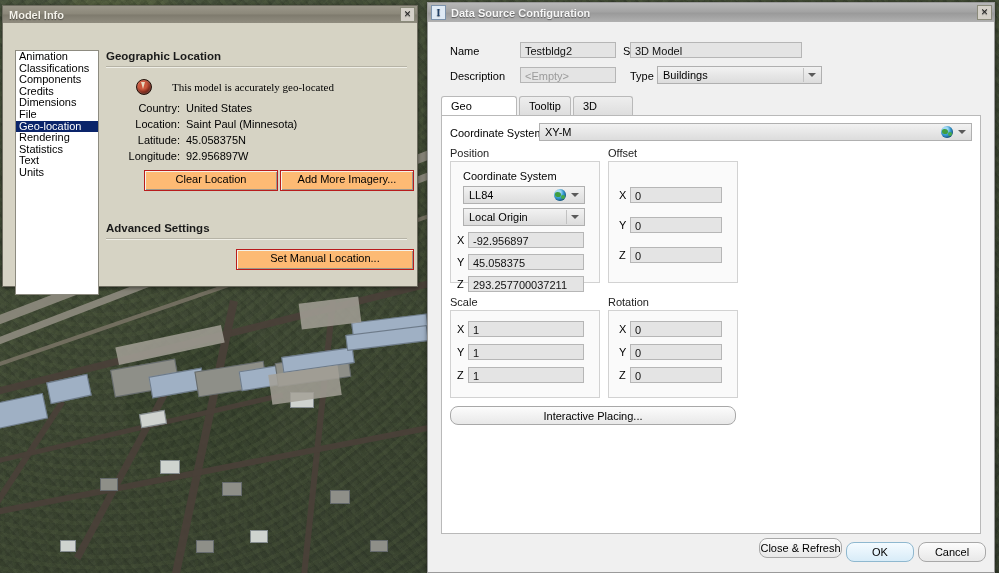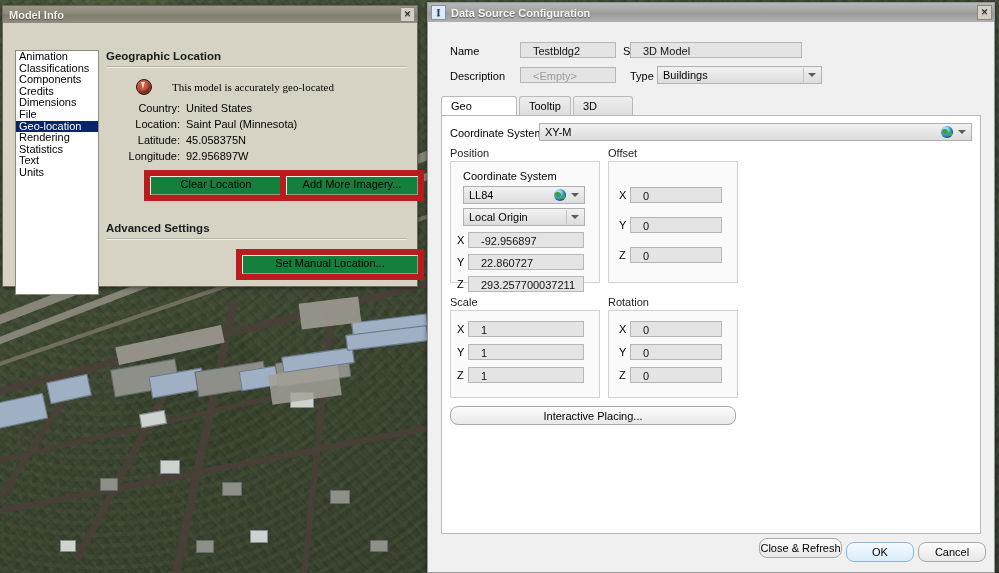--- a/index.html
+++ b/index.html
@@ -72,38 +72,38 @@
   .rule{height:1px;background:#b6b3a6;border-bottom:1px solid #efeee6;margin:4px 0 0 0;}
   .kv{display:flex;margin-top:4px;font-size:11px;}
   .kv .k{width:74px;text-align:right;padding-right:6px;}
   .kv .v{}
   .geoicon{width:14px;height:14px;border-radius:50%;
     background:radial-gradient(circle at 40% 35%,#c9563c 0 35%,#7d2a1c 60%,#2a1410 100%);
     border:1px solid #221008;box-shadow:inset 0 0 2px rgba(255,255,255,.4);
     display:inline-block;position:relative;}
   .geoicon::after{content:"";position:absolute;left:4px;top:2px;width:4px;height:7px;
     background:#e8d9c0;clip-path:polygon(0 0,100% 0,50% 100%);}
-  .clsbtn{background:#15803d;border:6px solid #b91c1c;
+  .clsbtn{background:#fdba74;border:1px solid #b91c1c;
     box-shadow:inset 1px 1px 0 #f4f2ea, inset -1px -1px 0 #9a968c;
     font-size:11px;height:19px;line-height:17px;text-align:center;cursor:pointer;}
 
   
   #dsc{left:427px;top:2px;width:566px;height:569px;
     background:#f0f0f0;border:1px solid #9a9a9a;}
   #dsc .titlebar{height:19px;
     background:linear-gradient(to bottom,#b7b7b7 0%,#a3a3a3 46%,#9a9a9a 54%,#b0b0b0 100%);
     color:#f6f6f6;padding-left:3px;}
   .titleicon{width:13px;height:13px;background:#dfeaf5;border:1px solid #7d93ab;
     display:flex;align-items:center;justify-content:center;
     color:#1f3f66;font-family:"Liberation Serif",serif;font-weight:bold;font-size:10px;
     margin-right:5px;}
   #dsc-body{position:absolute;left:0;top:19px;right:0;bottom:0;background:#f0f0f0;}
 
   .fld{background:#e4e4e4;border:1px solid #b6b6b6;height:16px;line-height:16px;
-    padding:0 12px;font-size:11px;color:#111;box-sizing:border-box;}
+    padding:0 4px;font-size:11px;color:#111;box-sizing:border-box;}
   .fld.ph{color:#9b9b9b;}
   .combo{background:linear-gradient(to bottom,#f2f2f2,#dcdcdc);
     border:1px solid #b0b0b0;height:18px;line-height:17px;padding:0 4px 0 5px;
     font-size:11px;position:relative;box-sizing:border-box;cursor:pointer;}
   .combo .arrow{position:absolute;right:5px;top:50%;transform:translateY(-50%);
     width:0;height:0;border-left:4px solid transparent;border-right:4px solid transparent;
     border-top:4px solid #5a5a5a;}
   .combo.sep{padding-right:22px;}
   .combo .vsep{position:absolute;right:17px;top:1px;bottom:1px;width:1px;background:#c2c2c2;}
   .globe{position:absolute;right:18px;top:50%;transform:translateY(-50%);
@@ -297,21 +297,21 @@
           <span>Local Origin</span>
           <span class="vsep"></span>
           <span class="arrow"></span>
         </div>
         <div class="axisrow" style="left:6px;top:70px;">
           <span class="ax">X</span>
           <span class="fld" style="width:116px;">-92.956897</span>
         </div>
         <div class="axisrow" style="left:6px;top:92px;">
           <span class="ax">Y</span>
-          <span class="fld" style="width:116px;">22.860727</span>
+          <span class="fld" style="width:116px;">45.058375</span>
         </div>
         <div class="axisrow" style="left:6px;top:114px;">
           <span class="ax">Z</span>
           <span class="fld" style="width:116px;">293.257700037211</span>
         </div>
       </div>
 
       <div class="grouplabel" style="left:166px;top:31px;">Offset</div>
       <div class="groupbox" style="left:166px;top:45px;width:128px;height:120px;">
         <div class="axisrow" style="left:10px;top:25px;">

